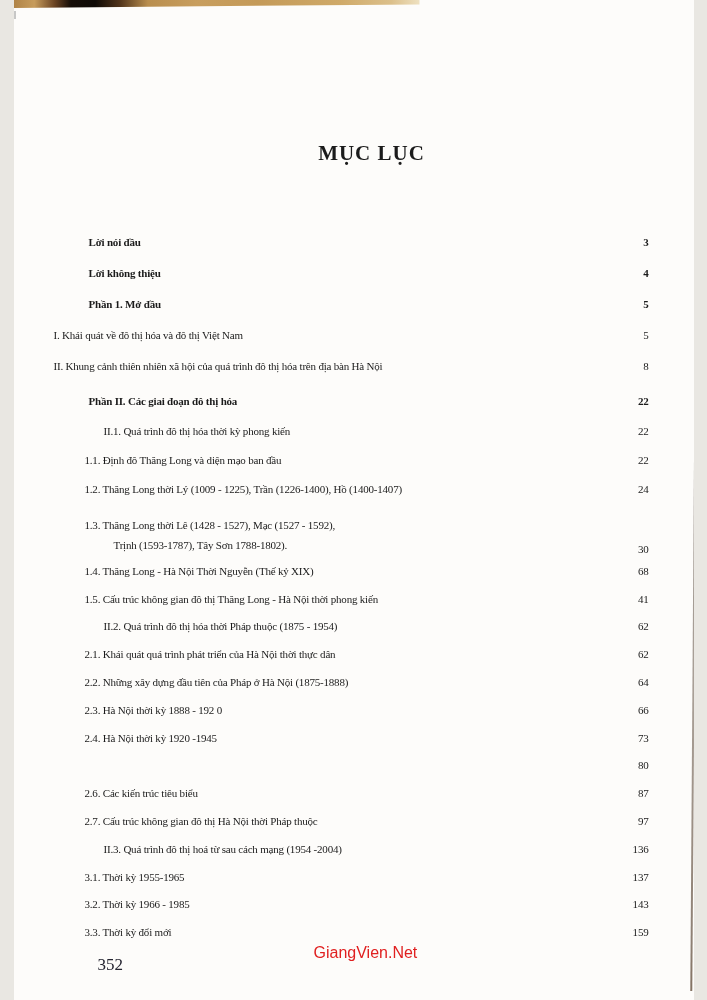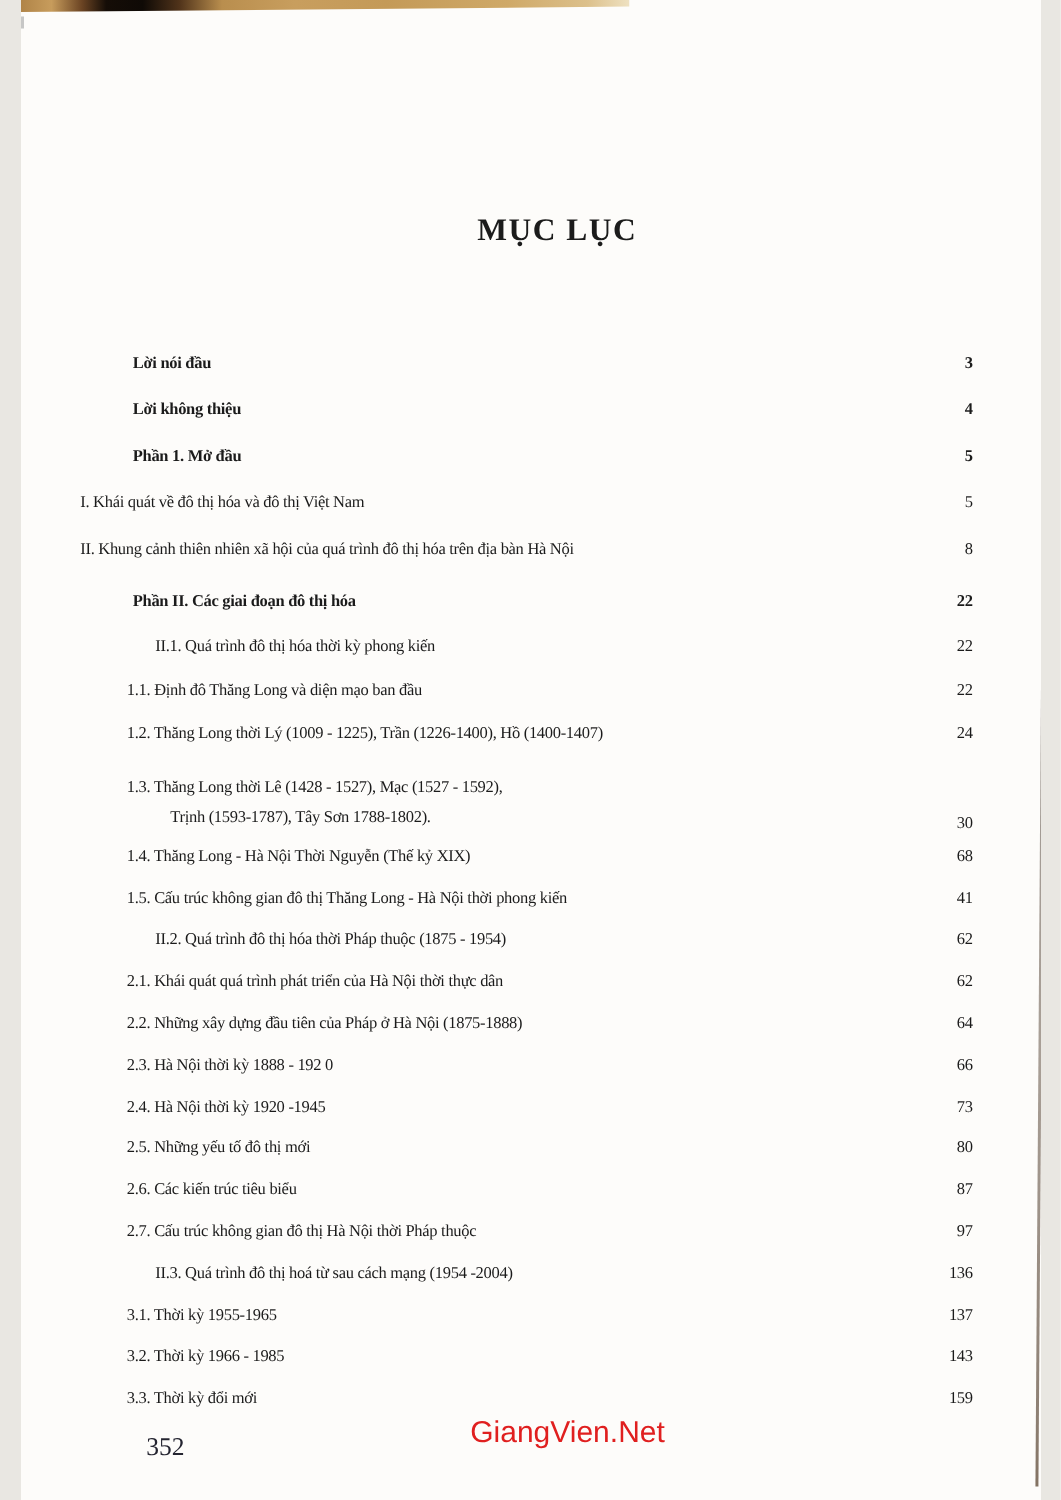--- a/index.html
+++ b/index.html
@@ -52,21 +52,21 @@
   .row.bold{font-weight:bold;}
   .lv0{padding-left:75px;}
   .lv1{padding-left:40px;}
   .lv2{padding-left:90px;}
   .lv3{padding-left:71px;}
   .cont{display:block;padding-left:29px;}
   .num{margin-left:auto;padding-left:8px;text-align:right;}
   .watermark{
     position:absolute;left:300px;top:944px;
     font-family:"Liberation Sans", sans-serif;
-    font-size:20px;
+    font-size:16px;
   }
   .folio{
     position:absolute;left:84px;top:955px;
     font-size:17px;color:#242430;font-family:Liberation Serif, serif;
   }
 </style>
 </head>
 <body>
 
 <div class="page">
@@ -139,21 +139,20 @@
       </div>
       <div class="row lv3">
         <span>2.3. Hà Nội thời kỳ 1888 - 192 0</span>
         <span class="num">66</span>
       </div>
       <div class="row lv3">
         <span>2.4. Hà Nội thời kỳ 1920 -1945</span>
         <span class="num">73</span>
       </div>
       <div class="row lv3">
-        <span>2.5. Những yếu tố đô thị mới</span>
         <span class="num">80</span>
       </div>
       <div class="row lv3">
         <span>2.6. Các kiến trúc tiêu biểu</span>
         <span class="num">87</span>
       </div>
       <div class="row lv3">
         <span>2.7. Cấu trúc không gian đô thị Hà Nội thời Pháp thuộc</span>
         <span class="num">97</span>
       </div>

